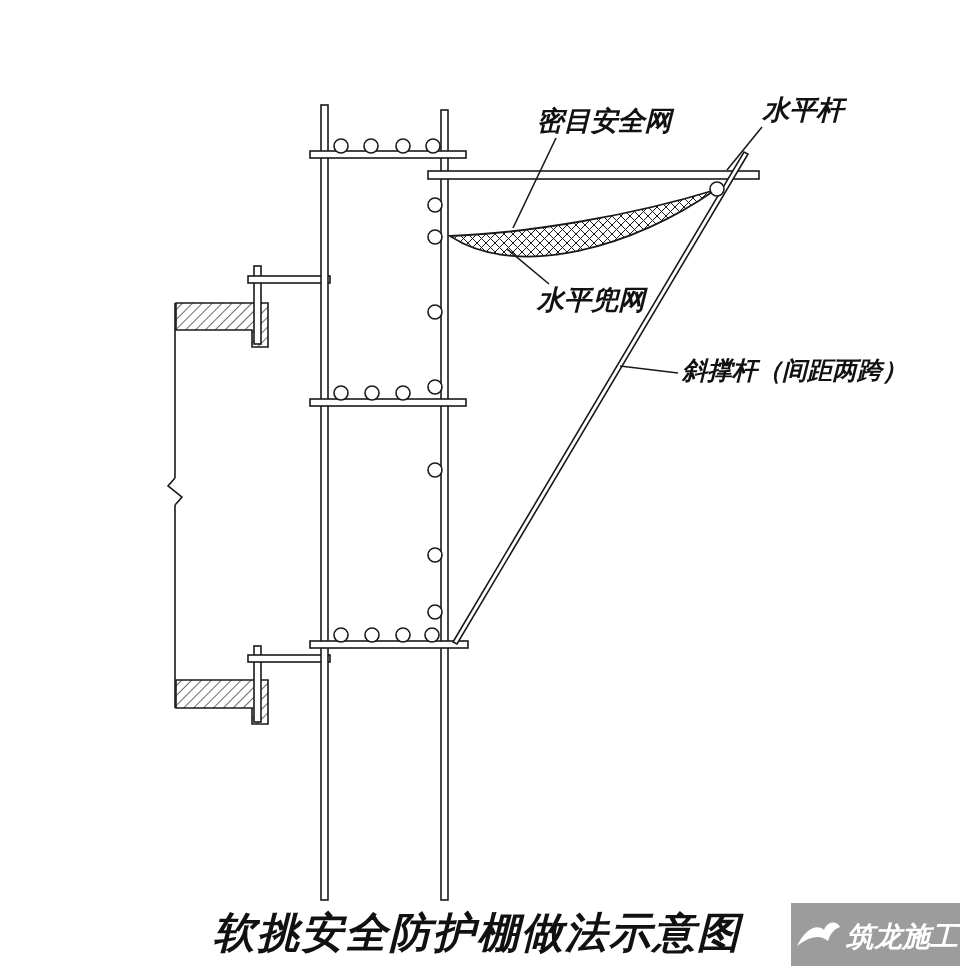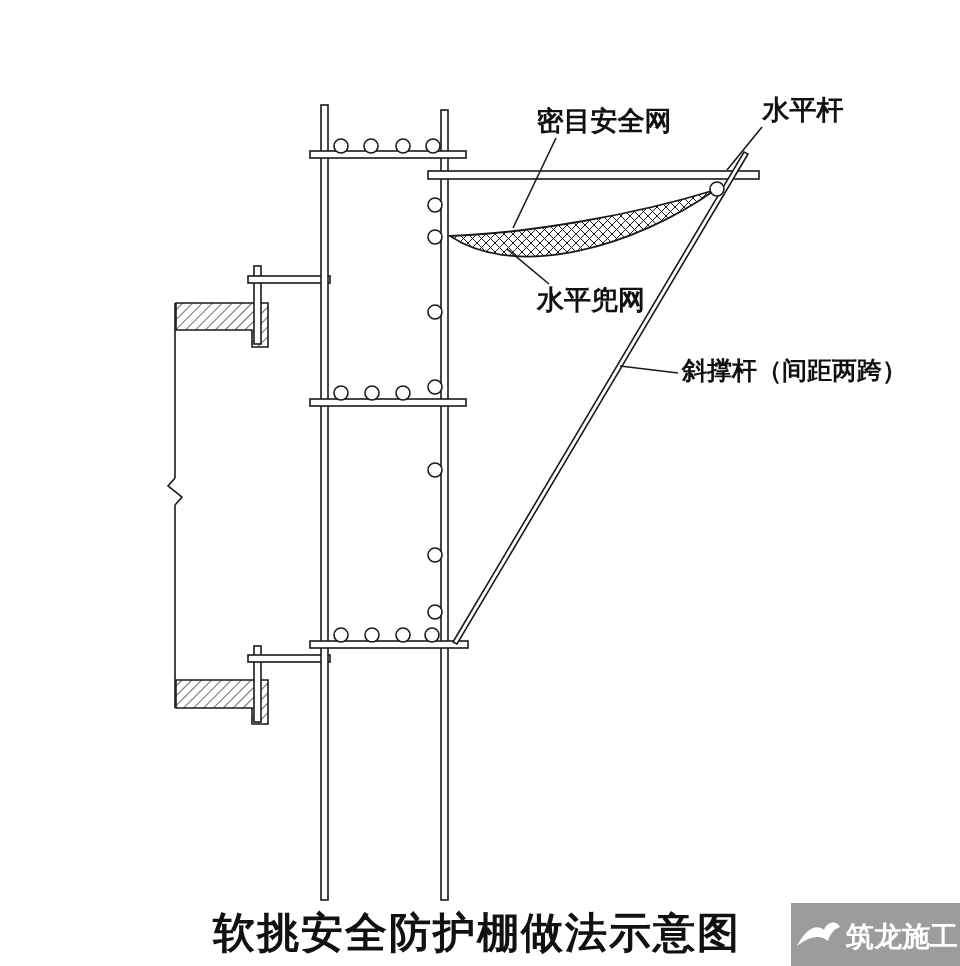--- a/index.html
+++ b/index.html
@@ -7,20 +7,21 @@
     padding: 0;
     background: #ffffff;
     font-family: "Liberation Sans", "DejaVu Sans", sans-serif;
   }
   .page {
     position: relative;
     width: 960px;
     height: 966px;
     background: #7dd3fc;
     overflow: hidden;
+    font-style: italic;
   }
   svg { display: block; }
   text {
     fill: #111111;
     font-weight: bold;
     font-family: "Liberation Sans", "DejaVu Sans", sans-serif;
   }
   .callout { font-size: 27px; }
   .callout-small { font-size: 25px; }
   .title-text { font-size: 42px; letter-spacing: 2px; }

